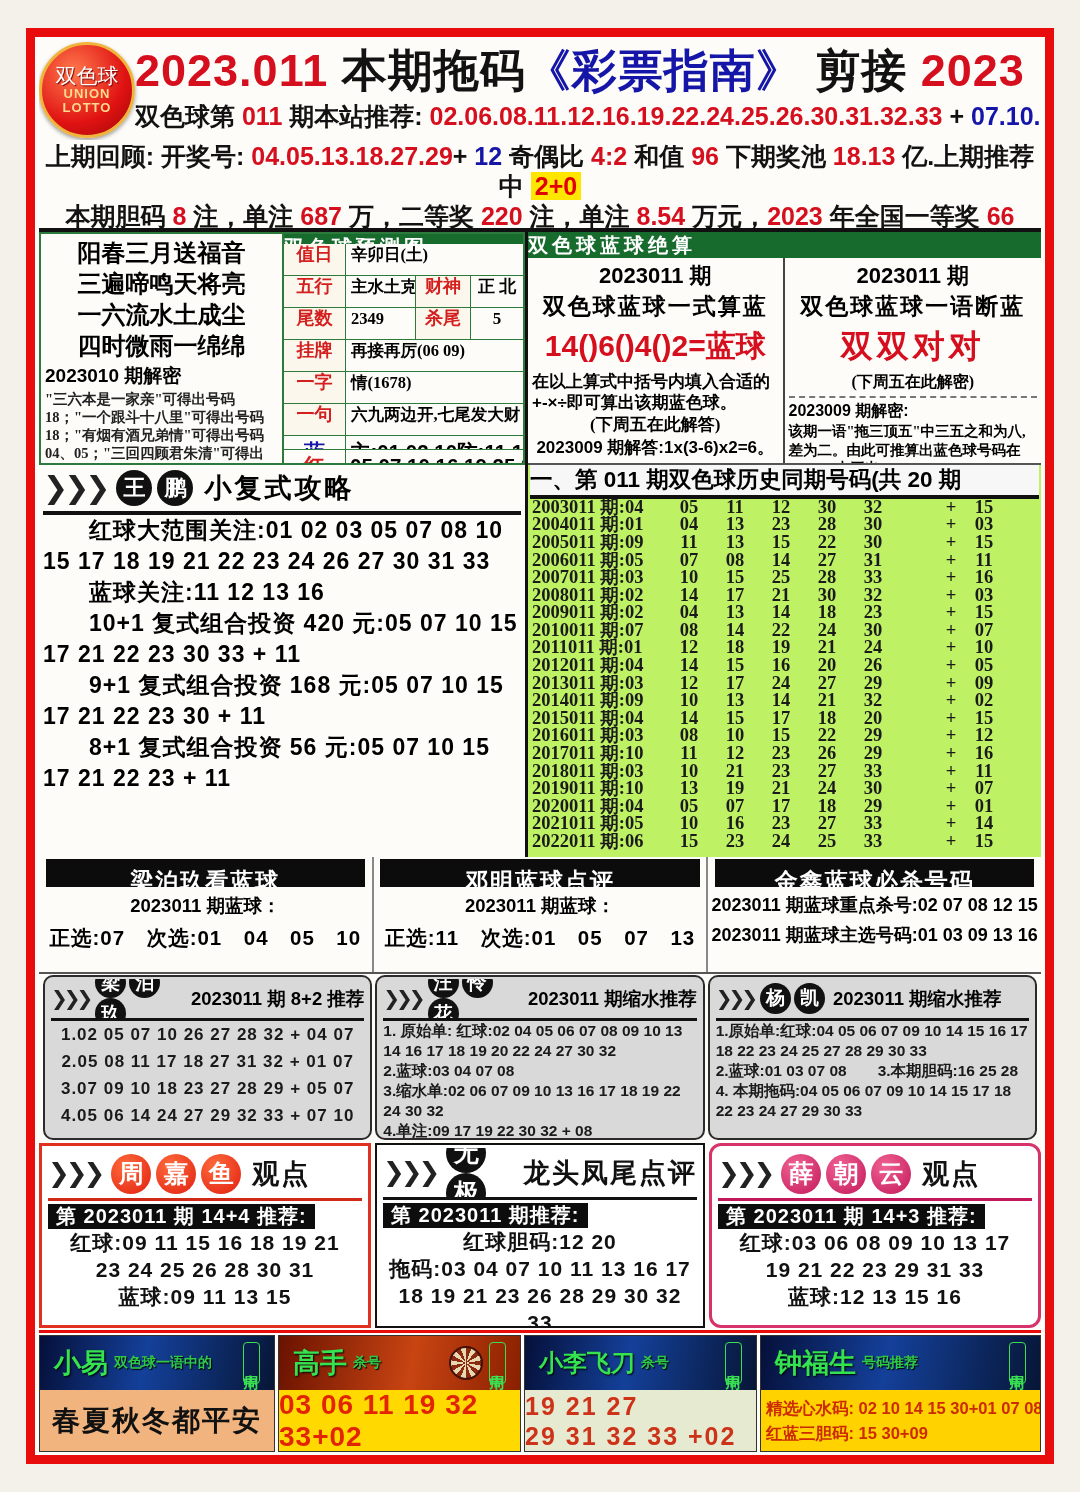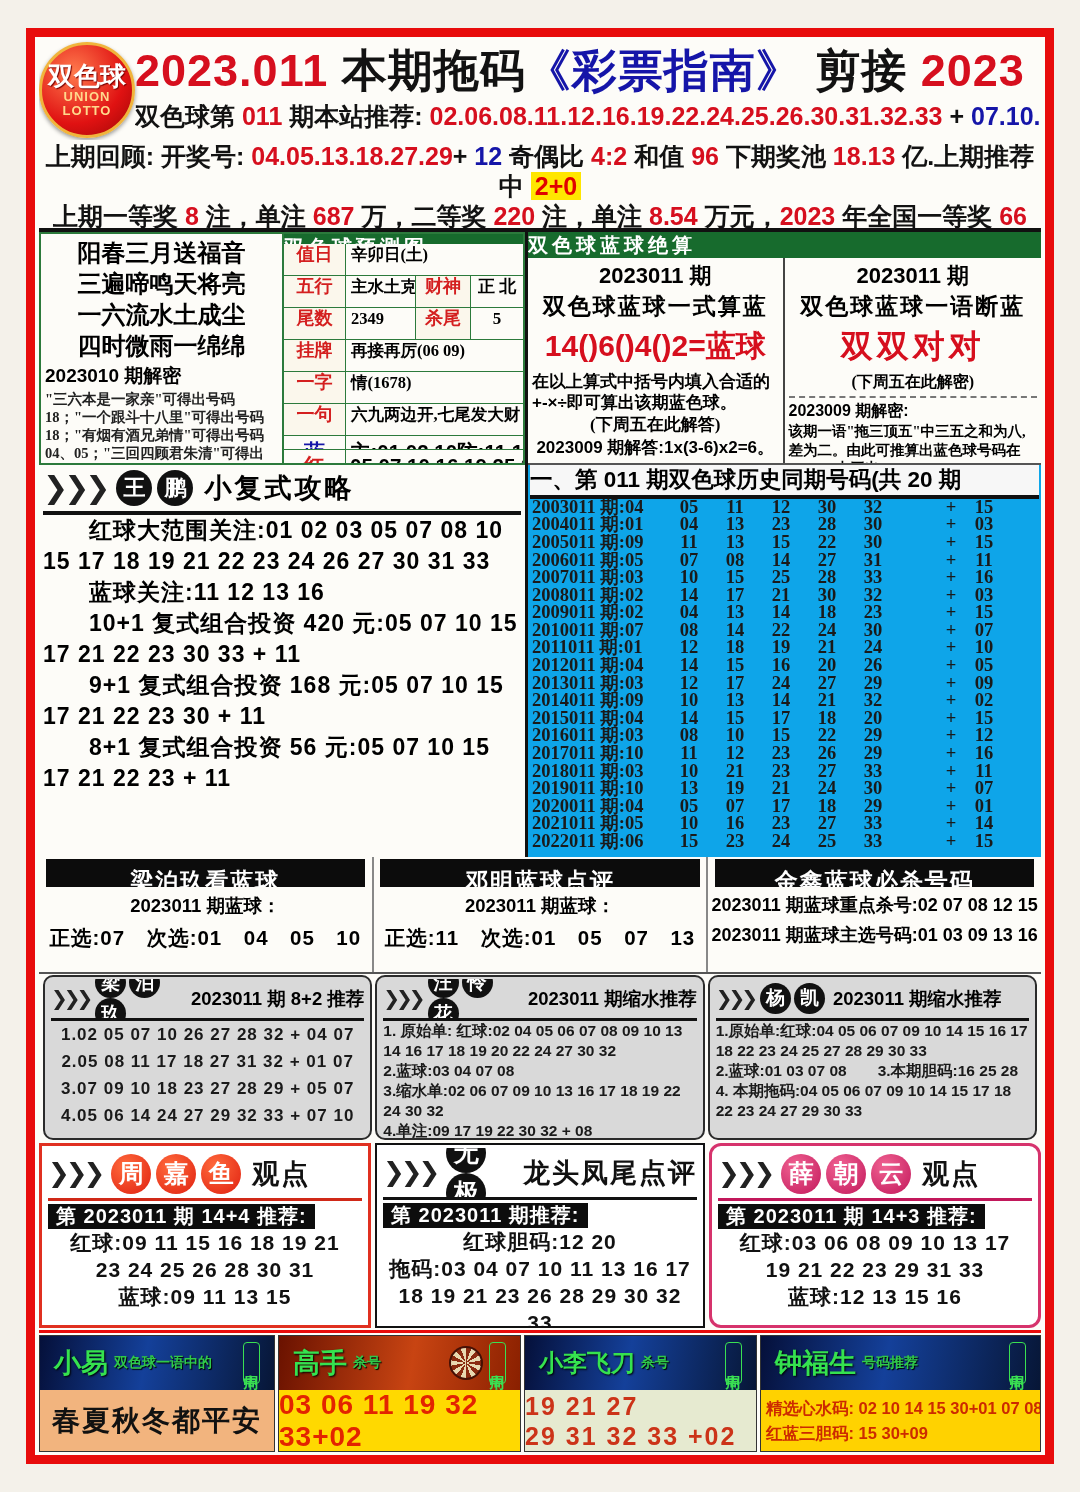--- a/index.html
+++ b/index.html
@@ -2,21 +2,21 @@
 <html><head>
 <meta charset="utf-8">
 <style>
   *{box-sizing:border-box;margin:0;padding:0}
   html,body{width:1080px;background:#f4f1ea;font-family:"Liberation Sans","DejaVu Sans",sans-serif}
   .page{width:1080px;height:1492px;padding:28px 26px;overflow:hidden}
   .frame{width:100%;height:100%;border:9px solid #e80c0c;background:#fdfcf8;padding:3px 4px;overflow:hidden;display:flex;flex-direction:column}
   
   .header{display:flex;align-items:center;height:100px;overflow:hidden}
   .logo{width:96px;height:96px;border-radius:50%;flex:0 0 96px;background:radial-gradient(circle at 35% 30%,#ff7a4d,#e01212 60%,#9d0606);border:3px solid #f0b43c;color:#fff;display:flex;flex-direction:column;align-items:center;justify-content:center;line-height:1.05;box-shadow:0 2px 4px rgba(0,0,0,.4)}
-  .logo .l1{font-size:26px;font-weight:bold;text-shadow:1px 1px 1px #7a0202}
+  .logo .l1{font-size:21px;font-weight:normal;text-shadow:1px 1px 1px #7a0202}
   .logo .l2,.logo .l3{font-size:13px;font-weight:bold;color:#ffd98c;letter-spacing:1px}
   .htxt{flex:1;text-align:center;overflow:hidden}
   .title-line{font-size:45px;font-weight:900;letter-spacing:1px;line-height:1.05;white-space:nowrap}
   .rec-line{font-size:25px;font-weight:900;margin-top:6px;white-space:nowrap}
   .seg-k{color:#121212}.seg-r{color:#d60f1e}.seg-b{color:#1515a8}
   .seg-hl{color:#e00000;background:#ffe600;padding:0 4px}
   
   .review{height:92px;text-align:center;font-weight:900;font-size:25px;line-height:30px;color:#121212;border-bottom:4px solid #111;overflow:hidden;padding-top:1px}
   
   .main{display:flex;height:626px;overflow:hidden}
@@ -46,21 +46,21 @@
   .zhuge-content{flex:1;display:flex;align-items:center;justify-content:center;font-weight:900;font-size:28px;letter-spacing:2px}
   
   .wp{flex:1;padding:2px 4px;overflow:hidden}
   .wp-head{display:flex;align-items:center;border-bottom:4px solid #111;padding:2px 0 4px;height:48px;overflow:hidden}
   .chev{font-size:30px;font-weight:900;color:#222;letter-spacing:-4px;margin-right:10px}
   .chev::before{content:"❯❯❯"}
   .cchar{display:inline-flex;align-items:center;justify-content:center;width:36px;height:36px;border-radius:50%;background:#111;color:#fff;font-weight:900;font-size:22px;margin-right:5px}
   .wp-title{font-weight:900;font-size:27px;letter-spacing:3px;margin-left:6px}
   .wp-lines .bline{font-weight:900;font-size:23px;line-height:31px;letter-spacing:1px;text-indent:2em}
   
-  .hist{flex:1;background:#0ea5e9;overflow:hidden;padding:0 2px}
+  .hist{flex:1;background:#bef264;overflow:hidden;padding:0 2px}
   .hist-title{font-weight:900;font-size:22.5px;line-height:30px;border-bottom:4px solid #111;background:#f7f7f7;white-space:nowrap;overflow:hidden}
   .hrow{display:grid;grid-template-columns:136px 46px 46px 46px 46px 46px 46px 18px 48px;font-family:"Liberation Serif","DejaVu Serif",serif;font-weight:bold;font-size:18.5px;line-height:17.6px;color:#1a1a1a;overflow:hidden}
   .hrow span{text-align:center}
   .hrow .hp{text-align:left;padding-left:2px;white-space:nowrap}
   
   .comments{height:117px;display:flex;border-bottom:2px solid #555;overflow:hidden}
   .ccol{flex:1;display:flex;flex-direction:column;align-items:center;overflow:hidden}
   .ccol+.ccol{border-left:2px solid #888}
   .cbar{background:#0c0c0c;color:#fff;font-weight:900;font-size:23px;line-height:44px;height:28px;width:96%;text-align:center;margin-top:2px;letter-spacing:2px;overflow:hidden}
   .cline1{font-weight:900;font-size:18.5px;margin-top:6px}
@@ -127,21 +127,21 @@
         <span class="l3">LOTTO</span>
       </div>
       <div class="htxt">
         <div class="title-line"><span class="seg-r">2023.011</span><span class="seg-k"> 本期拖码</span><span class="seg-b">《彩票指南》</span><span class="seg-k"> 剪接 </span><span class="seg-r">2023 .02.1</span></div>
         <div class="rec-line"><span class="seg-k">双色球第 </span><span class="seg-r">011</span><span class="seg-k"> 期本站推荐: </span><span class="seg-r">02.06.08.11.12.16.19.22.24.25.26.30.31.32.33</span><span class="seg-k"> + </span><span class="seg-b">07.10.11.14</span></div>
       </div>
     </div>
 
     <div class="review">
       <div><span class="seg-k">上期回顾: 开奖号: </span><span class="seg-r">04.05.13.18.27.29</span><span class="seg-k">+ </span><span class="seg-b">12</span><span class="seg-k"> 奇偶比 </span><span class="seg-r">4:2</span><span class="seg-k"> 和值 </span><span class="seg-r">96</span><span class="seg-k"> 下期奖池 </span><span class="seg-r">18.13</span><span class="seg-k"> 亿.上期推荐中 </span><span class="seg-hl">2+0</span></div>
-      <div><span class="seg-k">上期一等奖 </span><span class="seg-r">8</span><span class="seg-k"> 注，单注 </span><span class="seg-r">687</span><span class="seg-k"> 万，二等奖 </span><span class="seg-r">220</span><span class="seg-k"> 注，单注 </span><span class="seg-r">8.54</span><span class="seg-k"> 万元，</span><span class="seg-r">2023</span><span class="seg-k"> 年全国一等奖 </span><span class="seg-r">66</span></div>
+      <div><span class="seg-k">本期胆码 </span><span class="seg-r">8</span><span class="seg-k"> 注，单注 </span><span class="seg-r">687</span><span class="seg-k"> 万，二等奖 </span><span class="seg-r">220</span><span class="seg-k"> 注，单注 </span><span class="seg-r">8.54</span><span class="seg-k"> 万元，</span><span class="seg-r">2023</span><span class="seg-k"> 年全国一等奖 </span><span class="seg-r">66</span></div>
 
     </div>
 
     <div class="main">
       <div class="left-col">
         <div class="top-row">
           <div class="poem">
             <div class="gbar" style="letter-spacing:0;font-size:19px">欧阳小文 2023011 期双色球诗歌</div>
             <div class="poem-lines">
                 <div class="bline">阳春三月送福音</div>

